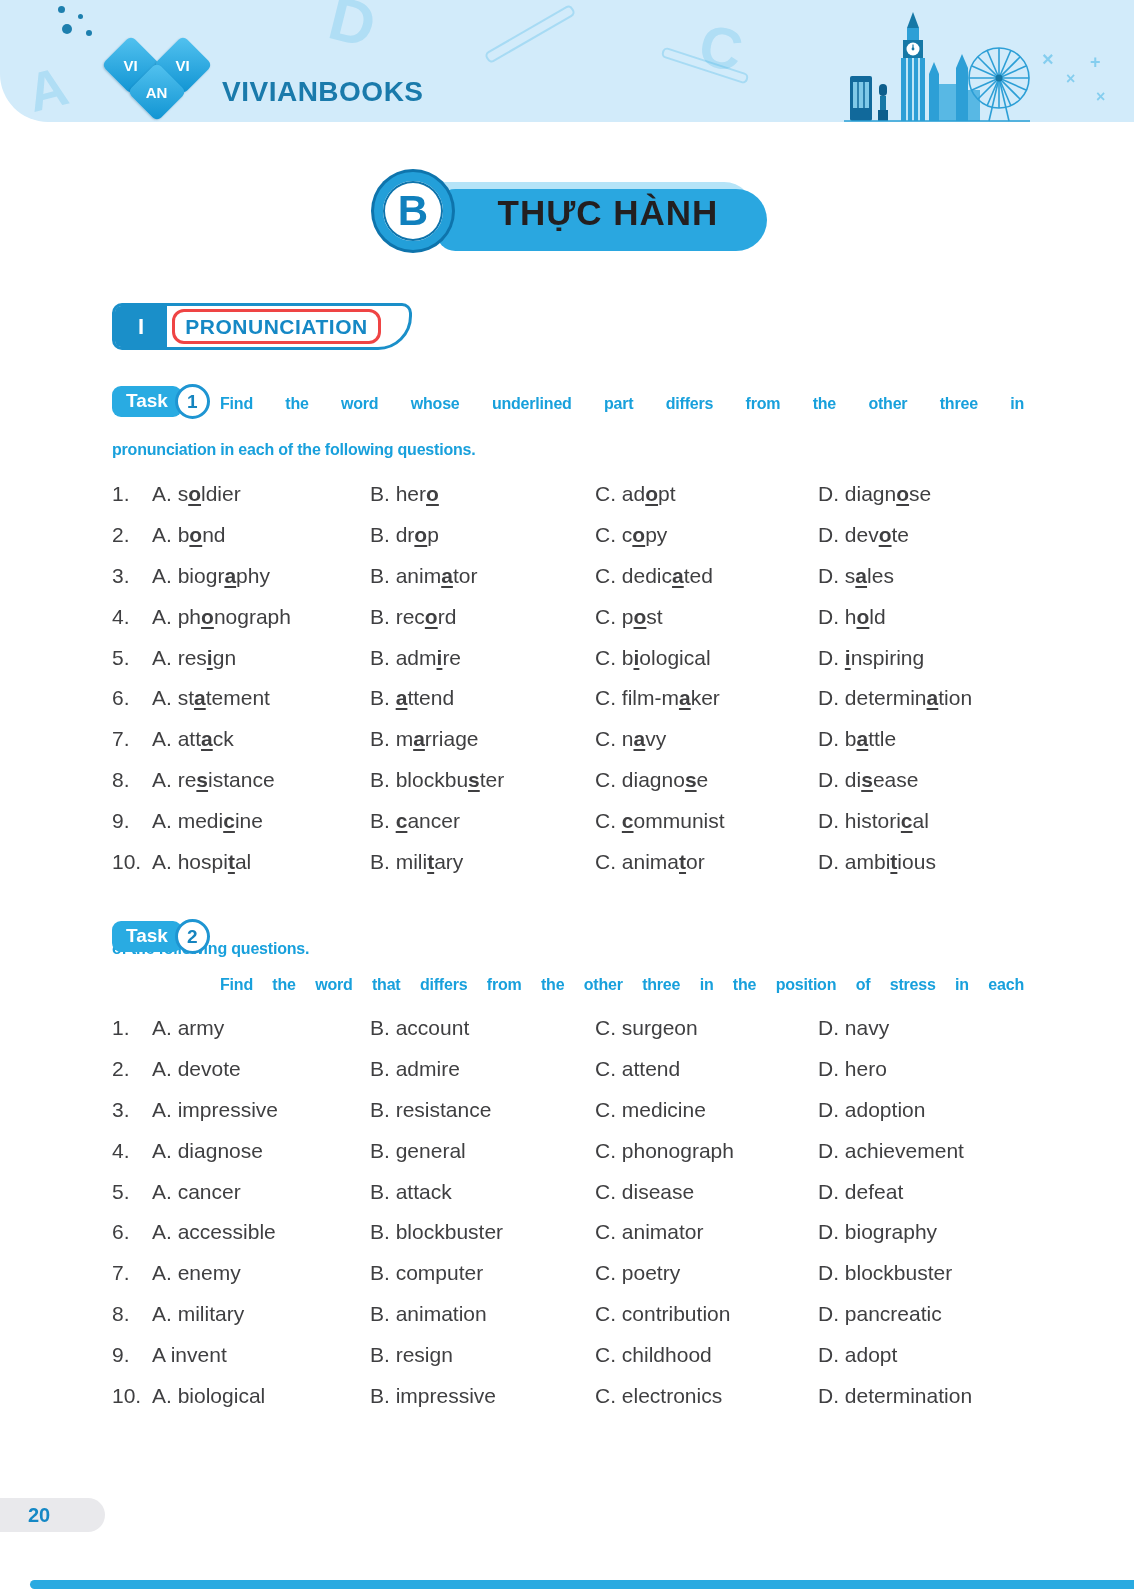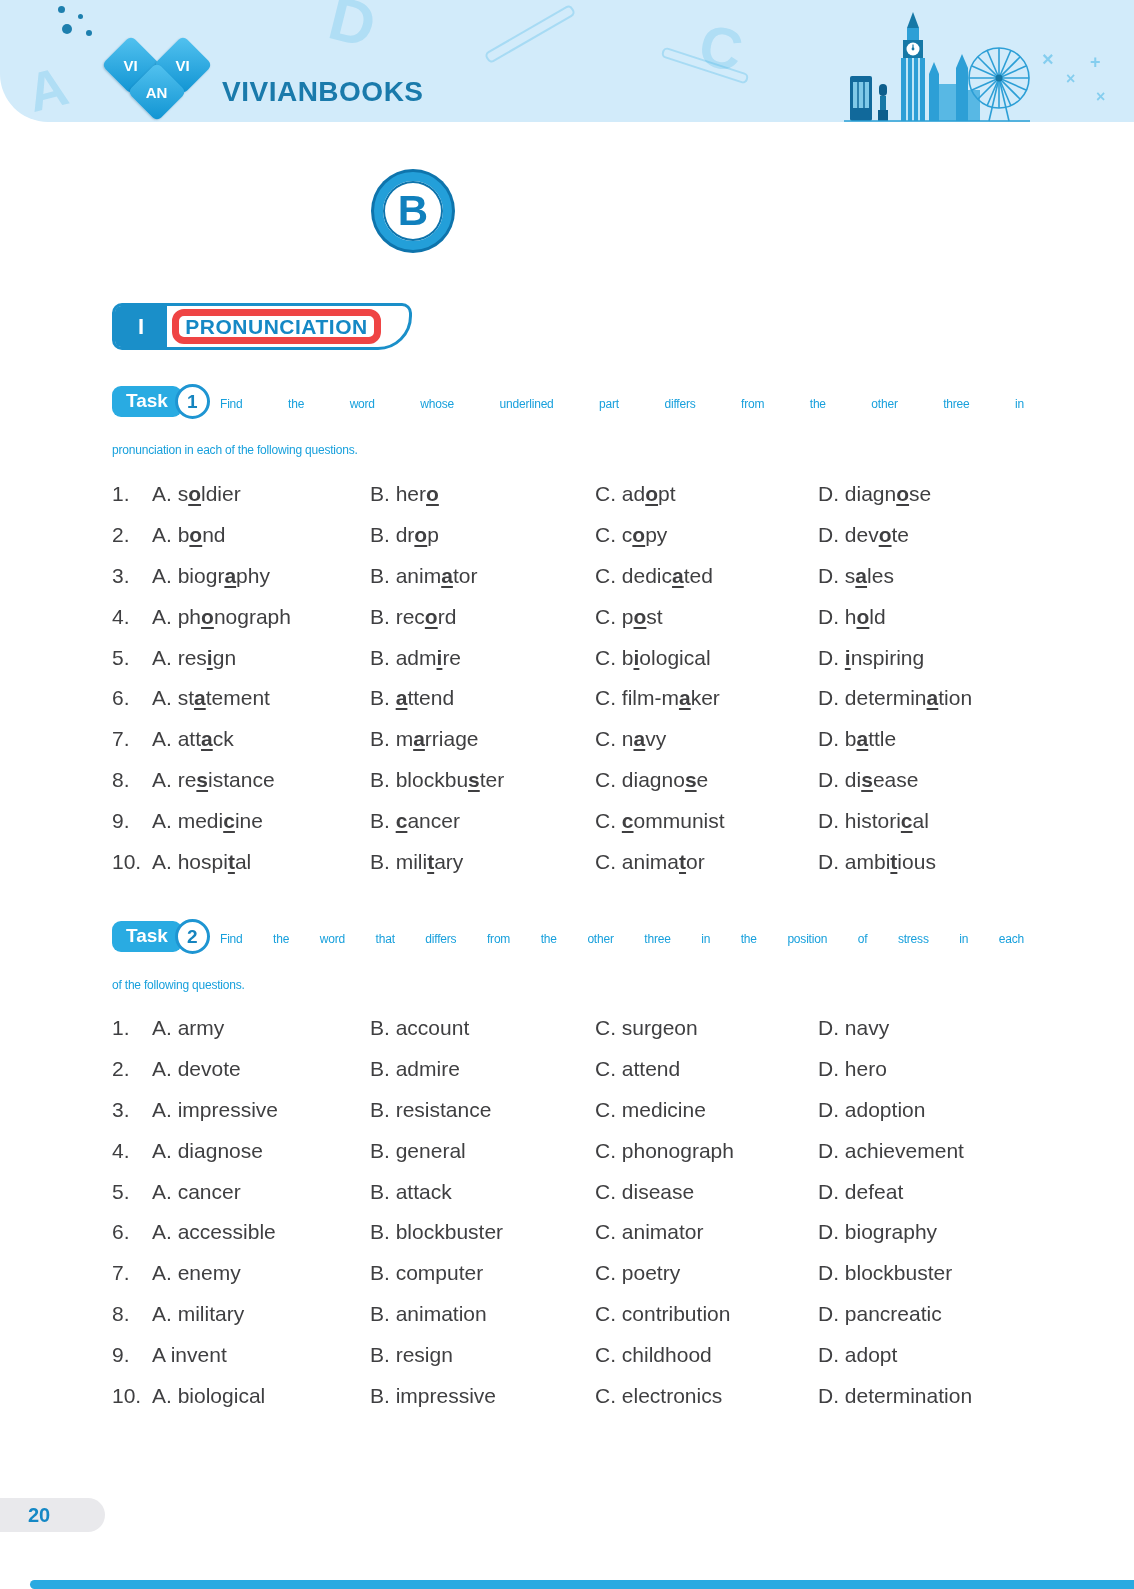--- a/index.html
+++ b/index.html
@@ -55,39 +55,39 @@
     position:absolute; top:303px; left:112px; width:300px; height:47px;
     border:3px solid #1a8fc9; border-radius:10px 10px 34px 10px;
     display:flex; align-items:stretch; background:#fff;
   }
   .section-tab {
     width:52px; background:#1a8fc9; border-radius:6px 0 0 6px;
     display:flex; align-items:center; justify-content:center;
     color:#fff; font-weight:bold; font-size:22px; flex:none;
   }
   .section-label-box {
-    margin:3px 28px 3px 5px; flex:1; border:7px solid #ef4444; border-radius:12px;
+    margin:3px 28px 3px 5px; flex:1; border:3px solid #ef4444; border-radius:12px;
     display:flex; align-items:center; justify-content:center;
   }
   .section-label { color:#1588c5; font-weight:800; font-size:21px; letter-spacing:.5px; }
   
   .task-head { position:absolute; left:112px; width:912px; color:#18a0dc; }
   .t1 { top:386px; } .t2 { top:921px; }
   .task-chip-wrap { position:absolute; left:0; top:-2px; display:flex; align-items:center; }
   .task-chip {
     background:#29abe2; color:#fff; font-weight:bold; font-size:19px;
     padding:4px 14px 5px 14px; border-radius:9px;
   }
   .task-circle {
     width:35px; height:35px; margin-left:-7px; background:#fff; z-index:1;
     border:3px solid #1e95d2; border-radius:50%;
     display:flex; align-items:center; justify-content:center;
     color:#1584bf; font-weight:bold; font-size:19px;
   }
-  .instr { font-weight:normal; font-size:12px; line-height:36px; letter-spacing:-0.2px; }
+  .instr { font-weight:bold; font-size:16px; line-height:36px; letter-spacing:-0.2px; }
   .instr-line1 { margin-left:108px; width:804px; text-align:justify; text-align-last:justify; white-space:nowrap; }
   .instr-line2 { width:804px; margin-top:10px; }
   
   .qlist { position:absolute; left:112px; width:980px; color:#3f3f41; font-size:21px; }
   .l1 { top:474px; } .l2 { top:1008px; }
   .qrow { display:grid; grid-template-columns:40px 218px 225px 223px auto; height:40.8px; align-items:center; }
   .qnum { }
   .qopt { white-space:nowrap; }
   .qopt .ul {
     font-weight:bold; text-decoration:underline;
@@ -180,20 +180,23 @@
         <line x1="157" y1="68" x2="147" y2="111"></line>
         <line x1="157" y1="68" x2="167" y2="111"></line>
       </g>
       <circle cx="157" cy="68" r="3.5" fill="#1678a6"></circle>
 
       <line x1="2" y1="111" x2="188" y2="111" stroke="#2a9fd4" stroke-width="1.6"></line>
     </svg>
   </div>
 
   <div class="b-banner">
+    <div class="b-pill">
+      <span class="b-pill-title">THỰC HÀNH</span>
+    </div>
     <div class="b-circle">
       <span>B</span>
     </div>
   </div>
 
   <div class="section-header">
     <div class="section-tab">I</div>
     <div class="section-label-box">
       <span class="section-label">PRONUNCIATION</span>
     </div>
@@ -279,22 +282,22 @@
         <div class="qopt">C. anima<span class="ul">t</span>or</div>
         <div class="qopt">D. ambi<span class="ul">t</span>ious</div>
       </div>
     </div>
 
   <div class="task-head t2">
     <div class="task-chip-wrap">
       <span class="task-chip">Task</span>
       <span class="task-circle">2</span>
     </div>
+    <div class="instr instr-line2">of the following questions.</div>
     <div class="instr instr-line1">Find the word that differs from the other three in the position of stress in each</div>
-    <div class="instr instr-line2">of the following questions.</div>
   </div>
 
   <div class="qlist l2">
       <div class="qrow">
         <div class="qnum">1.</div>
         <div class="qopt">A. army</div>
         <div class="qopt">B. account</div>
         <div class="qopt">C. surgeon</div>
         <div class="qopt">D. navy</div>
       </div>

